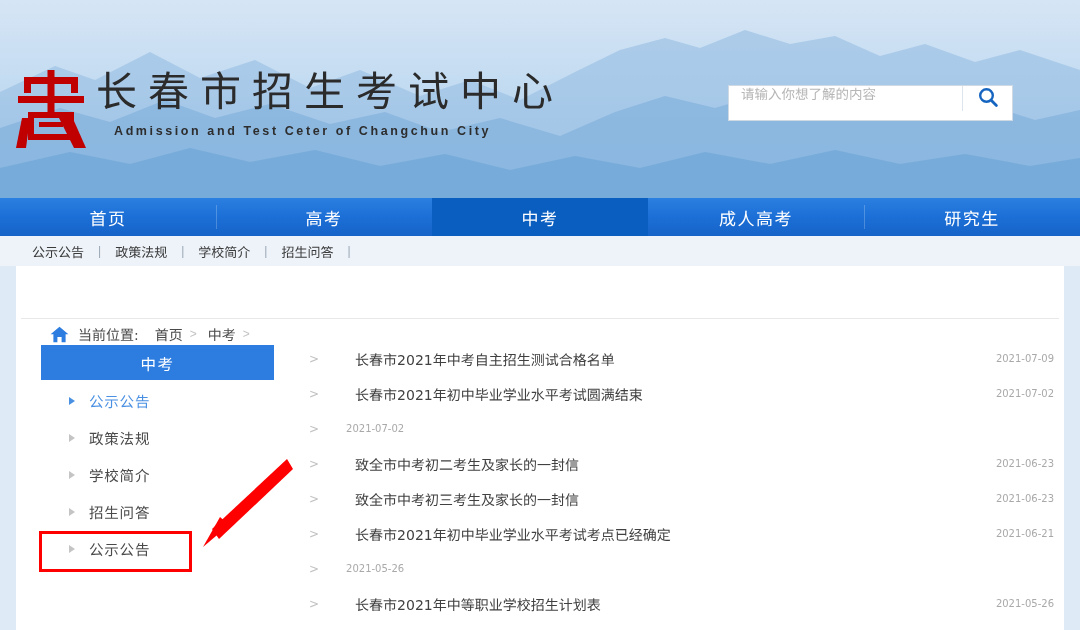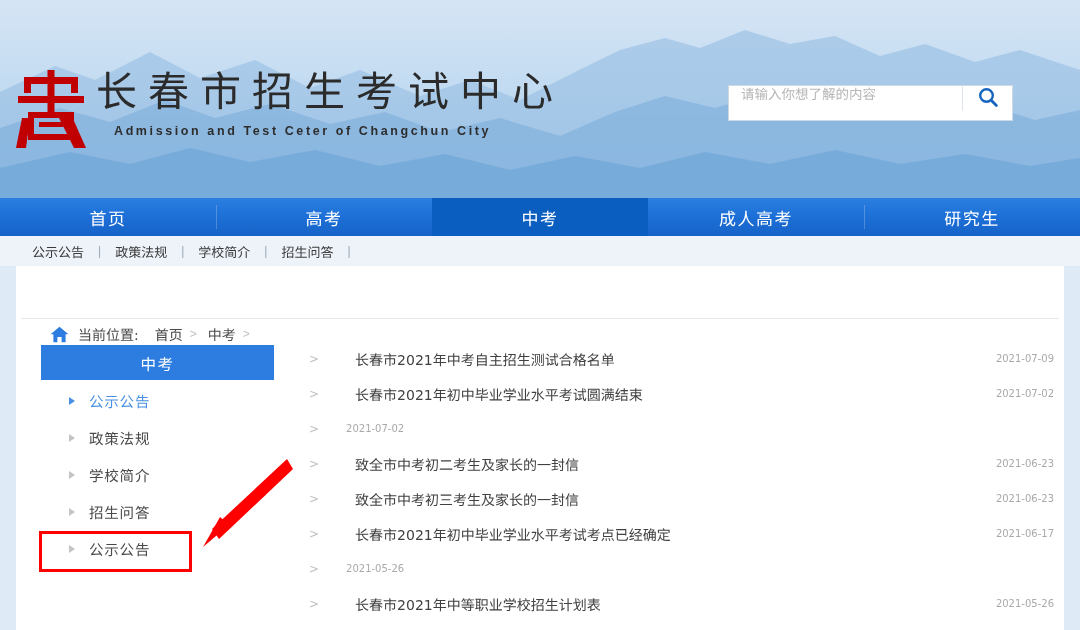--- a/index.html
+++ b/index.html
@@ -483,21 +483,21 @@
         <span class="item-date">2021-06-23</span>
       </div>
       <div class="list-item">
         <span class="item-arrow">&gt;</span>
         <span class="item-title">致全市中考初三考生及家长的一封信</span>
         <span class="item-date">2021-06-23</span>
       </div>
       <div class="list-item">
         <span class="item-arrow">&gt;</span>
         <span class="item-title">长春市2021年初中毕业学业水平考试考点已经确定</span>
-        <span class="item-date">2021-06-17</span>
+        <span class="item-date">2021-06-21</span>
       </div>
       <div class="list-item">
         <span class="item-arrow">&gt;</span>
         <span class="item-date">2021-05-26</span>
       </div>
       <div class="list-item">
         <span class="item-arrow">&gt;</span>
         <span class="item-title">长春市2021年中等职业学校招生计划表</span>
         <span class="item-date">2021-05-26</span>
       </div>

